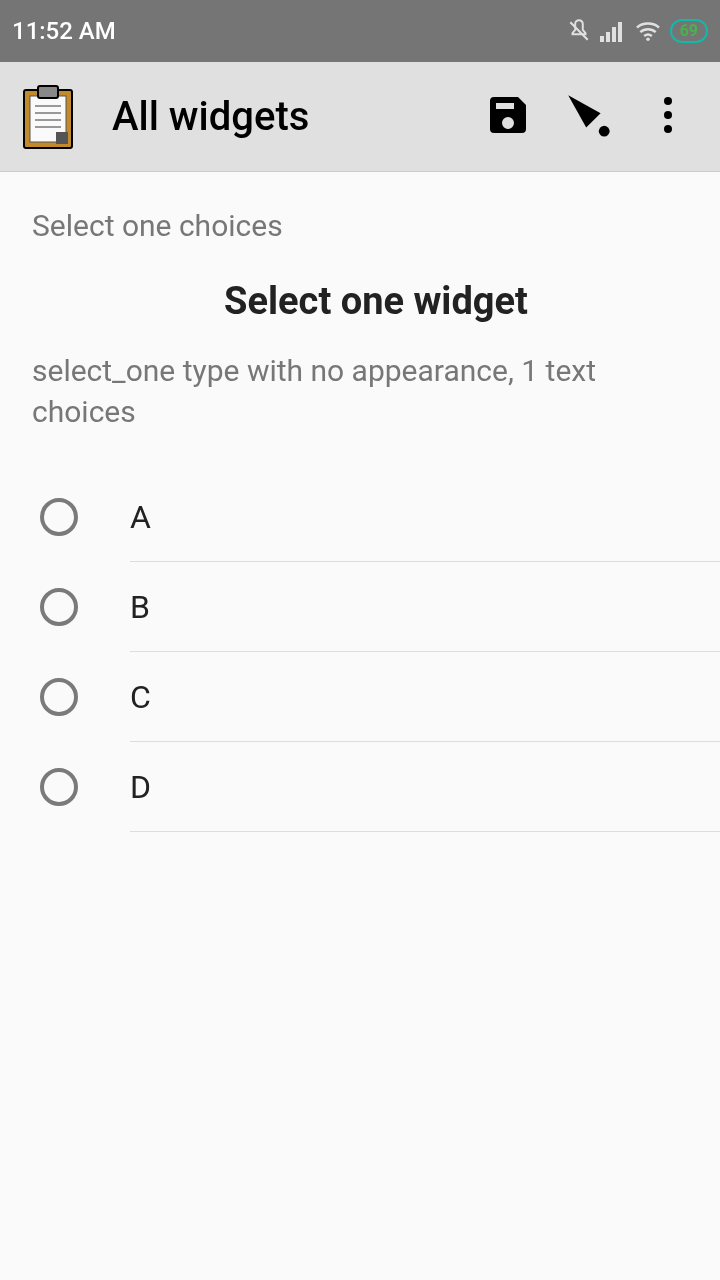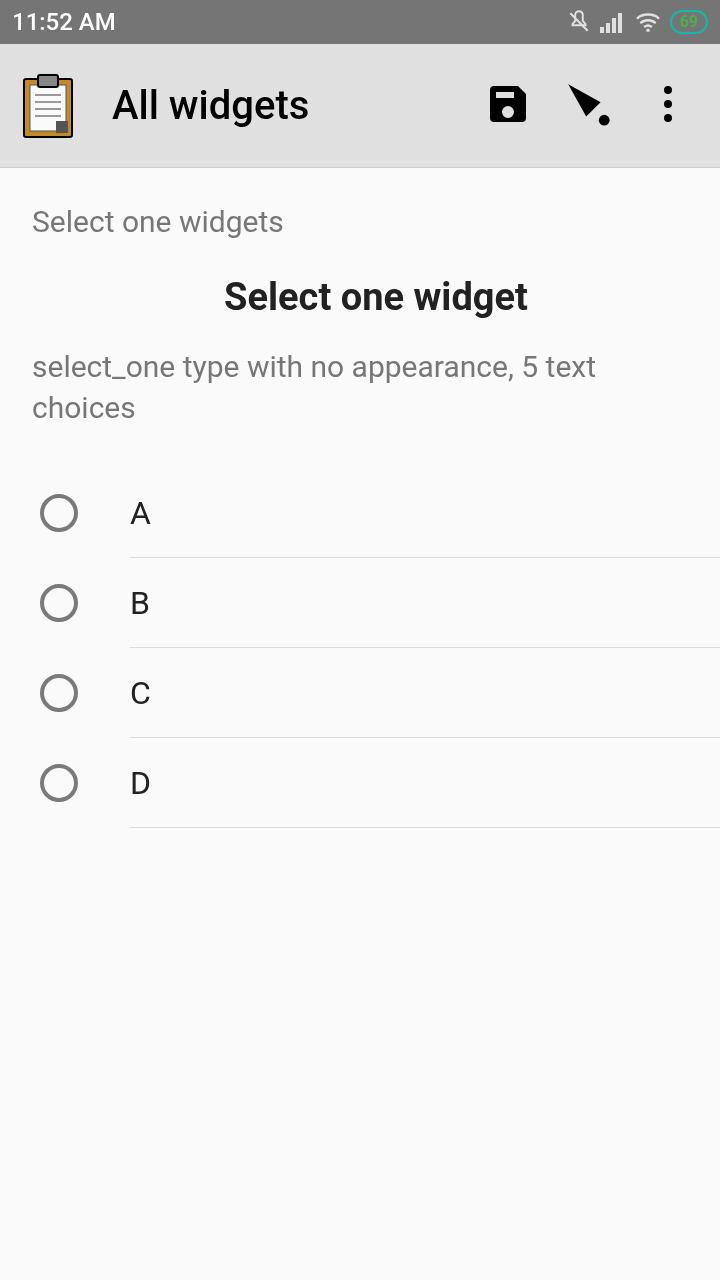--- a/index.html
+++ b/index.html
@@ -8,21 +8,21 @@
       box-sizing: border-box;
     }
     body {
       font-family: Roboto, Arial, sans-serif;
       width: 720px;
       height: 1280px;
       background: #fafafa;
       overflow: hidden;
     }
     .status-bar {
-      height: 44px;
+      height: 62px;
       background: #757575;
       display: flex;
       justify-content: space-between;
       align-items: center;
       padding: 0 12px;
       color: #fff;
     }
     .status-time {
       font-size: 24px;
       font-weight: 500;
@@ -38,21 +38,21 @@
     .battery-badge {
       border: 2px solid #14b8a6;
       border-radius: 14px;
       padding: 0px 8px 0 8px;
       color: #4caf50;
       font-size: 16px;
       font-weight: 700;
       line-height: 20px;
     }
     .app-bar {
-      height: 124px;
+      height: 110px;
       background: #e0e0e0;
       display: flex;
       align-items: center;
       padding: 0 12px 0 20px;
       border-bottom: 1px solid #ccc;
     }
     .app-icon {
       width: 56px;
       height: 72px;
       display: flex;
@@ -193,23 +193,23 @@
       <svg width="10" height="40" viewBox="0 0 10 40">
         <circle cx="5" cy="6" r="4" fill="#000"></circle>
         <circle cx="5" cy="20" r="4" fill="#000"></circle>
         <circle cx="5" cy="34" r="4" fill="#000"></circle>
       </svg>
     </span>
   </div>
 </div>
 
 <div class="content">
-  <div class="breadcrumb">Select one widgets</div>
+  <div class="breadcrumb">Select one choices</div>
   <div class="question-title">Select one widget</div>
-  <div class="question-hint">select_one type with no appearance, 5 text choices</div>
+  <div class="question-hint">select_one type with no appearance, 1 text choices</div>
 
   <div class="options">
     <div class="option-row">
       <div class="radio"></div>
       <div class="option-label-wrap">
         <span class="option-label">A</span>
       </div>
     </div>
     <div class="option-row">
       <div class="radio"></div>

